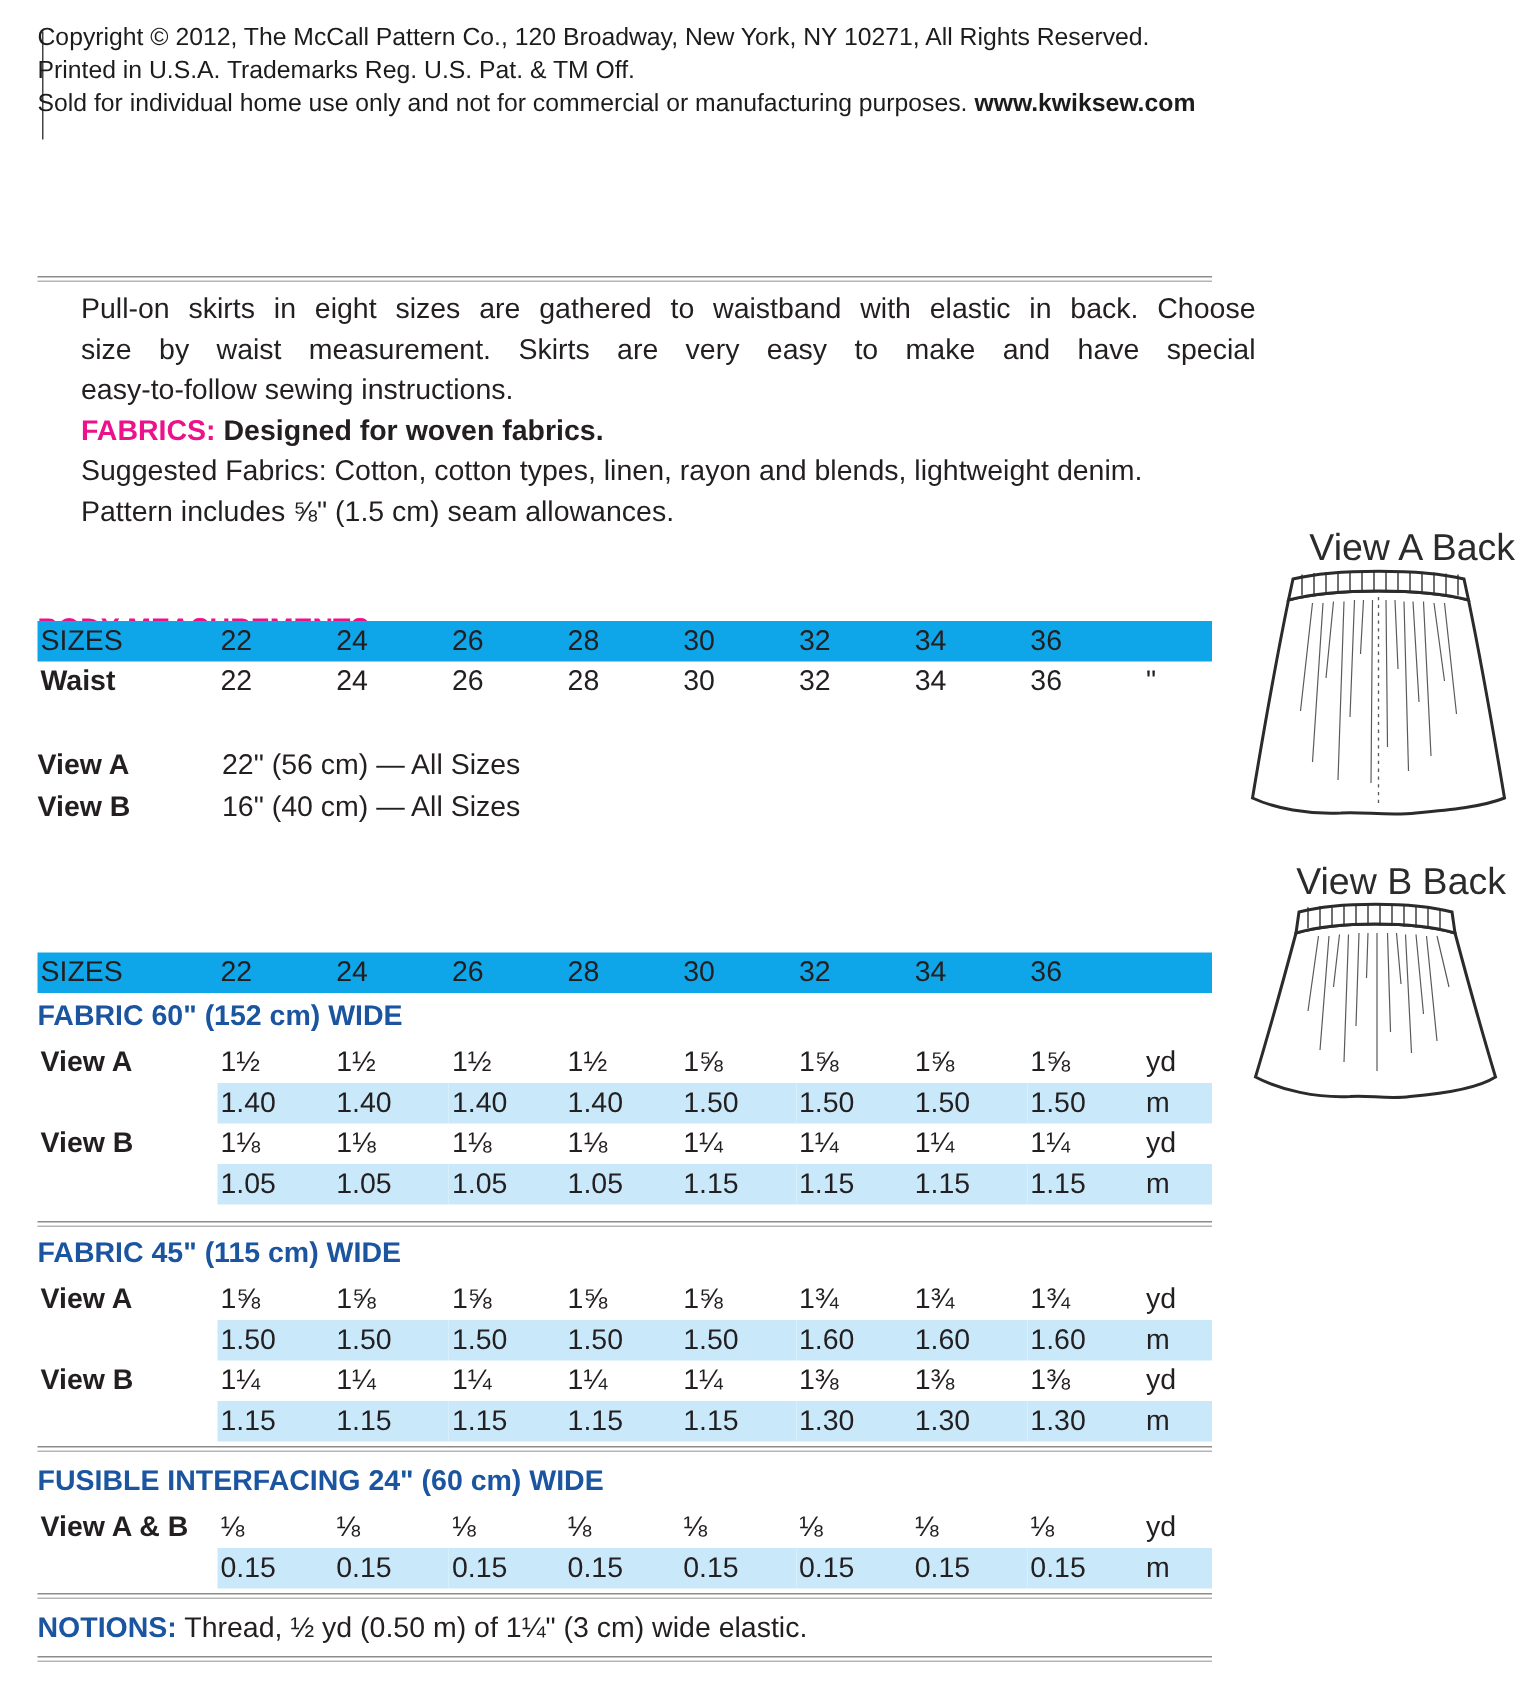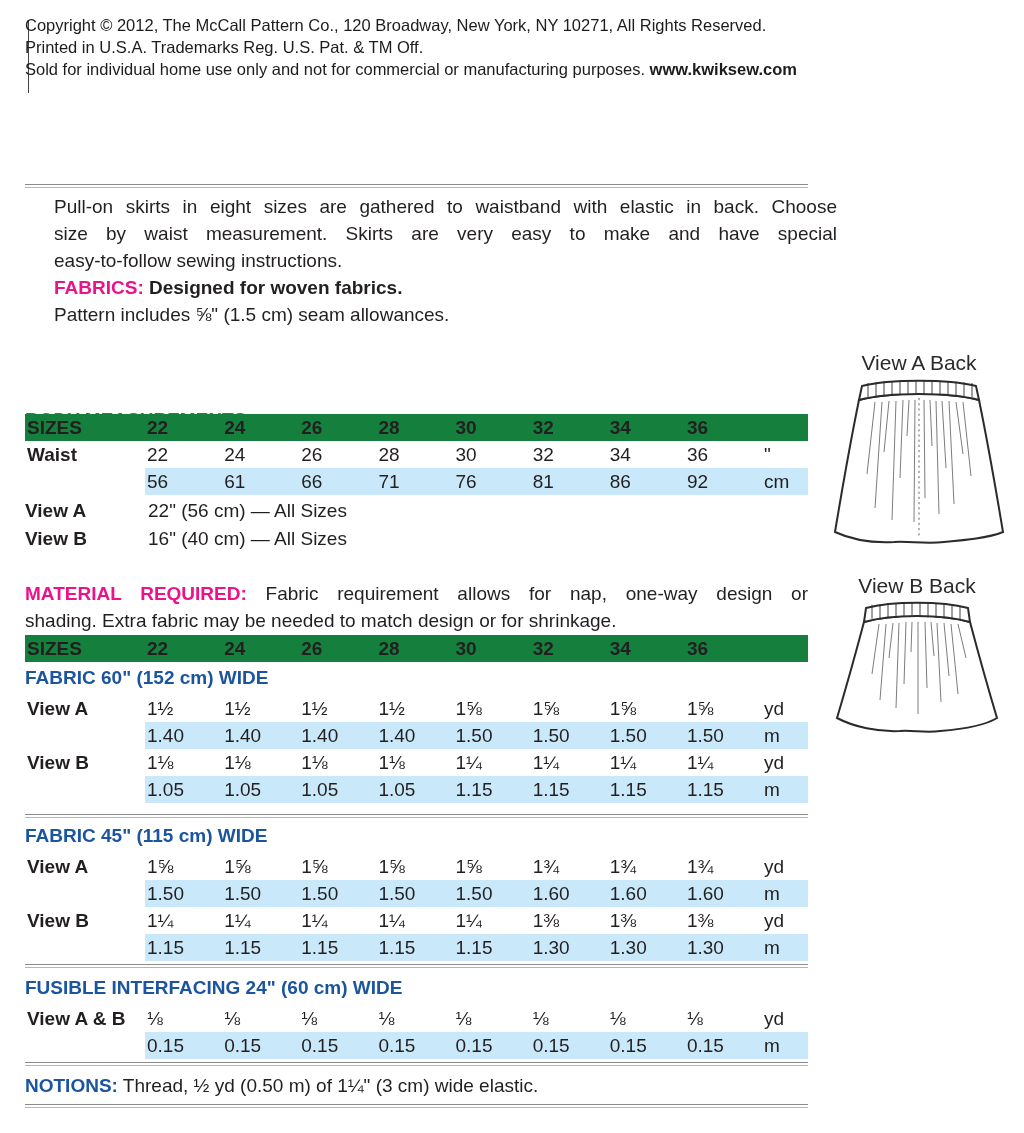--- a/index.html
+++ b/index.html
@@ -31,38 +31,38 @@
   .blueh{color:#1b55a0;font-weight:bold;}
   .boldtxt{font-weight:bold;}
 
   
   .h-mag{font-size:19px;font-weight:bold;color:#ec128c;line-height:27px;}
   .h-blue{font-size:19px;font-weight:bold;color:#1b55a0;line-height:27px;}
 
   
   .trow{display:grid;grid-template-columns:120px repeat(8,1fr) 46px;width:783px;height:27px;line-height:27px;font-size:19px;align-items:center;}
   .trow .cell{padding-left:2px;height:27px;}
-  .blue-row{background:#15803d;font-weight:bold;}
+  .blue-row{background:#0ea5e9;font-weight:normal;}
   .lb .cell{background:#c9e9fa;}
   .lb .cell.label{background:transparent;}
   .lbl-b{font-weight:bold;}
   .tblock .trow{margin:0;}
   .tblock .h-blue{margin-bottom:4px;}
 
   
   .flen{top:497px;left:25px;width:783px;font-size:19px;line-height:28px;}
   .flrow{display:flex;}
   .flrow .fl-label{width:123px;font-weight:bold;flex:none;}
 
   .material{top:580px;left:25px;width:783px;font-size:19px;line-height:27px;}
 
   .notions{top:1073px;left:25px;width:783px;font-size:19px;line-height:26px;}
 
   
-  .caption{font-size:21px;color:#2b2b2b;text-align:center;}
+  .caption{font-size:25px;color:#2b2b2b;text-align:right;}
   .capA{top:351px;left:828px;width:182px;}
   .capB{top:574px;left:830px;width:174px;}
   svg{display:block;}
 </style>
 </head>
 <body>
 
 <div class="page">
 
   <div class="abs crop-mark"></div>
@@ -76,58 +76,50 @@
   <div class="abs titleblock">
   </div>
 
   <div class="abs rule" style="top:184px;"></div>
 
   <div class="abs desc">
     <div class="jline">Pull-on skirts in eight sizes are gathered to waistband with elastic in back. Choose</div>
     <div class="jline">size by waist measurement. Skirts are very easy to make and have special</div>
     <div>easy-to-follow sewing instructions.</div>
     <div><span class="mag">FABRICS:</span> <span class="boldtxt">Designed for woven fabrics.</span></div>
+    <div class="nowrap">Suggested Fabrics: Cotton, cotton types, linen, rayon and blends, lightweight denim.</div>
     <div class="nowrap">Pattern includes ⅝" (1.5 cm) seam allowances.</div>
   </div>
 
   <div class="abs h-mag" style="top:406px;left:25px;">BODY MEASUREMENTS:</div>
 
   <div class="abs" style="top:414px;left:25px;">
     <div class="trow blue-row">
       <div class="cell label">SIZES</div>
       <div style="display:contents"><div class="cell">22</div><div class="cell">24</div><div class="cell">26</div><div class="cell">28</div><div class="cell">30</div><div class="cell">32</div><div class="cell">34</div><div class="cell">36</div></div>
       <div class="cell unit"></div>
     </div>
     <div class="trow">
       <div class="cell label lbl-b">Waist</div>
       <div style="display:contents"><div class="cell">22</div><div class="cell">24</div><div class="cell">26</div><div class="cell">28</div><div class="cell">30</div><div class="cell">32</div><div class="cell">34</div><div class="cell">36</div></div>
       <div class="cell unit">"</div>
     </div>
-    <div class="trow lb">
-      <div class="cell label"></div>
-      <div style="display:contents"><div class="cell">56</div><div class="cell">61</div><div class="cell">66</div><div class="cell">71</div><div class="cell">76</div><div class="cell">81</div><div class="cell">86</div><div class="cell">92</div></div>
-      <div class="cell unit">cm</div>
-    </div>
   </div>
 
   <div class="abs flen">
     <div class="flrow">
       <span class="fl-label">View A</span>
       <span>22" (56 cm) — All Sizes</span>
     </div>
     <div class="flrow">
       <span class="fl-label">View B</span>
       <span>16" (40 cm) — All Sizes</span>
     </div>
   </div>
 
-  <div class="abs material">
-    <div class="jline"><span class="mag">MATERIAL REQUIRED:</span> <span>Fabric requirement allows for nap, one-way design or</span></div>
-    <div>shading. Extra fabric may be needed to match design or for shrinkage.</div>
-  </div>
 
   <div class="abs" style="top:635px;left:25px;">
     <div class="trow blue-row">
       <div class="cell label">SIZES</div>
       <div style="display:contents"><div class="cell">22</div><div class="cell">24</div><div class="cell">26</div><div class="cell">28</div><div class="cell">30</div><div class="cell">32</div><div class="cell">34</div><div class="cell">36</div></div>
       <div class="cell unit"></div>
     </div>
   </div>
 
   <div class="abs tblock" style="top:664px;left:25px;">

